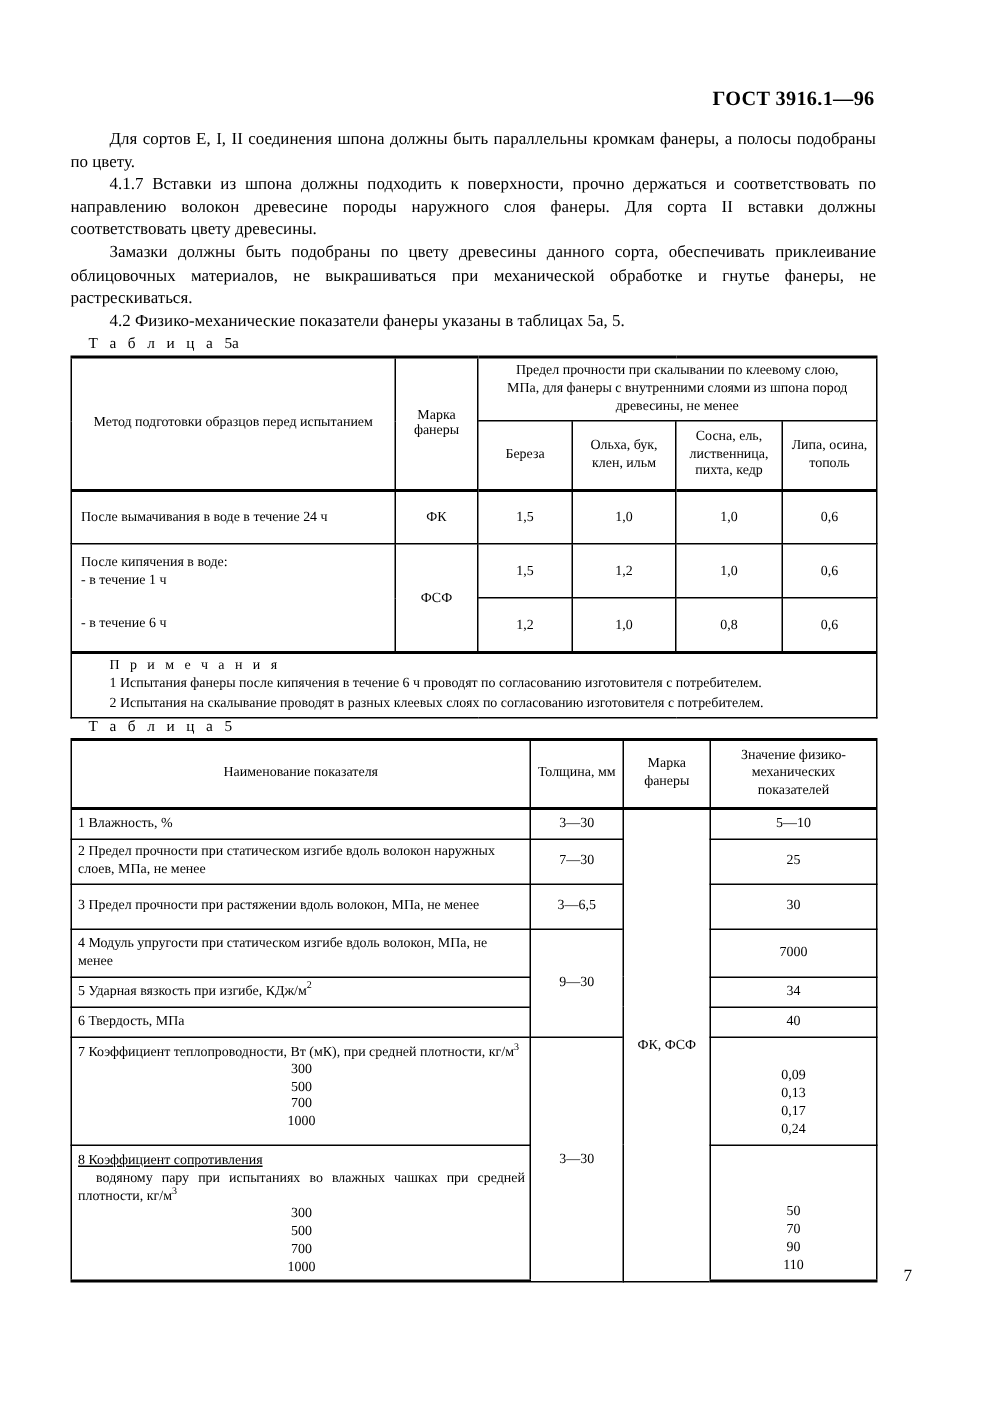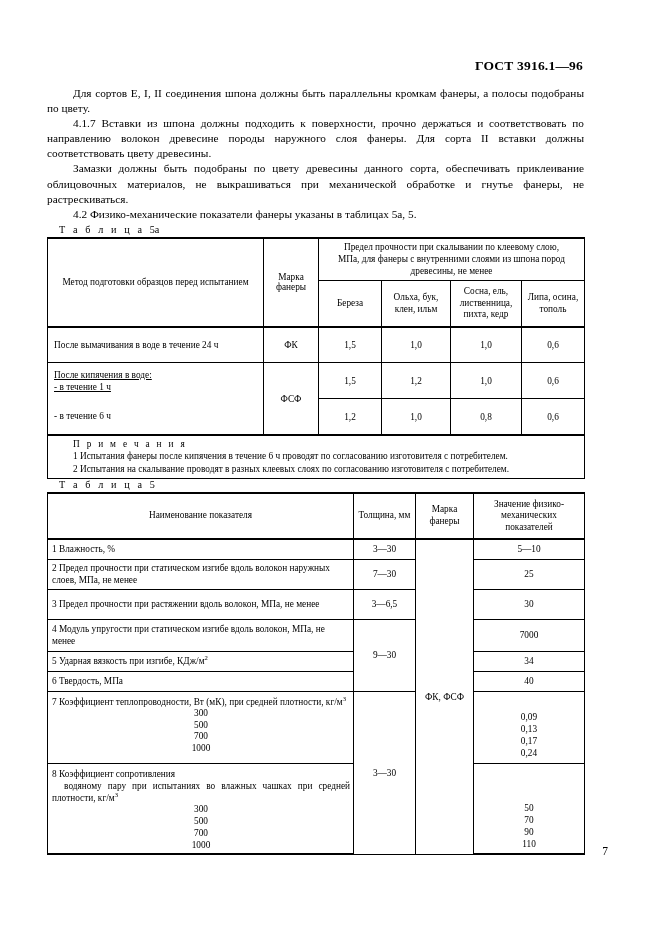--- a/index.html
+++ b/index.html
@@ -141,21 +141,21 @@
       </tr>
       <tr class="row-data">
         <td class="lft thick-top" style="padding-left:6px;">После вымачивания в воде в течение 24 ч</td>
         <td class="ctr thick-top">ФК</td>
         <td class="ctr thick-top">1,5</td>
         <td class="ctr thick-top">1,0</td>
         <td class="ctr thick-top">1,0</td>
         <td class="ctr thick-top">0,6</td>
       </tr>
       <tr class="row-data">
-        <td class="lft" style="padding-left:6px;border-bottom:0;line-height:12.4px;text-decoration:underline;">
+        <td class="lft" style="padding-left:6px;border-bottom:0;line-height:12.4px;">
           <span>После кипячения в воде:</span><br>
           <span>- в течение 1 ч</span>
         </td>
         <td class="ctr" rowspan="2">ФСФ</td>
         <td class="ctr">1,5</td>
         <td class="ctr">1,2</td>
         <td class="ctr">1,0</td>
         <td class="ctr">0,6</td>
       </tr>
       <tr class="row-data">
@@ -245,21 +245,21 @@
         <td class="ctr" style="vertical-align:bottom;padding-bottom:3px;">
           <div class="val-block">0,09</div>
           <div class="val-block">0,13</div>
           <div class="val-block">0,17</div>
           <div class="val-block">0,24</div>
         </td>
       </tr>
 
       <tr>
         <td class="lft thick-bot" style="height:88px;vertical-align:top;padding-top:4px;">
-          <span style="display:block;">8   Коэффициент сопротивления</span>
+          <span style="display:block;text-decoration:underline;">8   Коэффициент сопротивления</span>
           <span class="just" style="display:block;">&nbsp;&nbsp;водяному пару при испытаниях во влажных чашках при средней плотности, кг/м<sup>3</sup></span>
           <ul class="sub-list">
             <li>300</li>
             <li>500</li>
             <li>700</li>
             <li>1000</li>
           </ul>
         </td>
         <td class="ctr thick-bot" style="vertical-align:bottom;padding-bottom:3px;">
           <div class="val-block">50</div>

